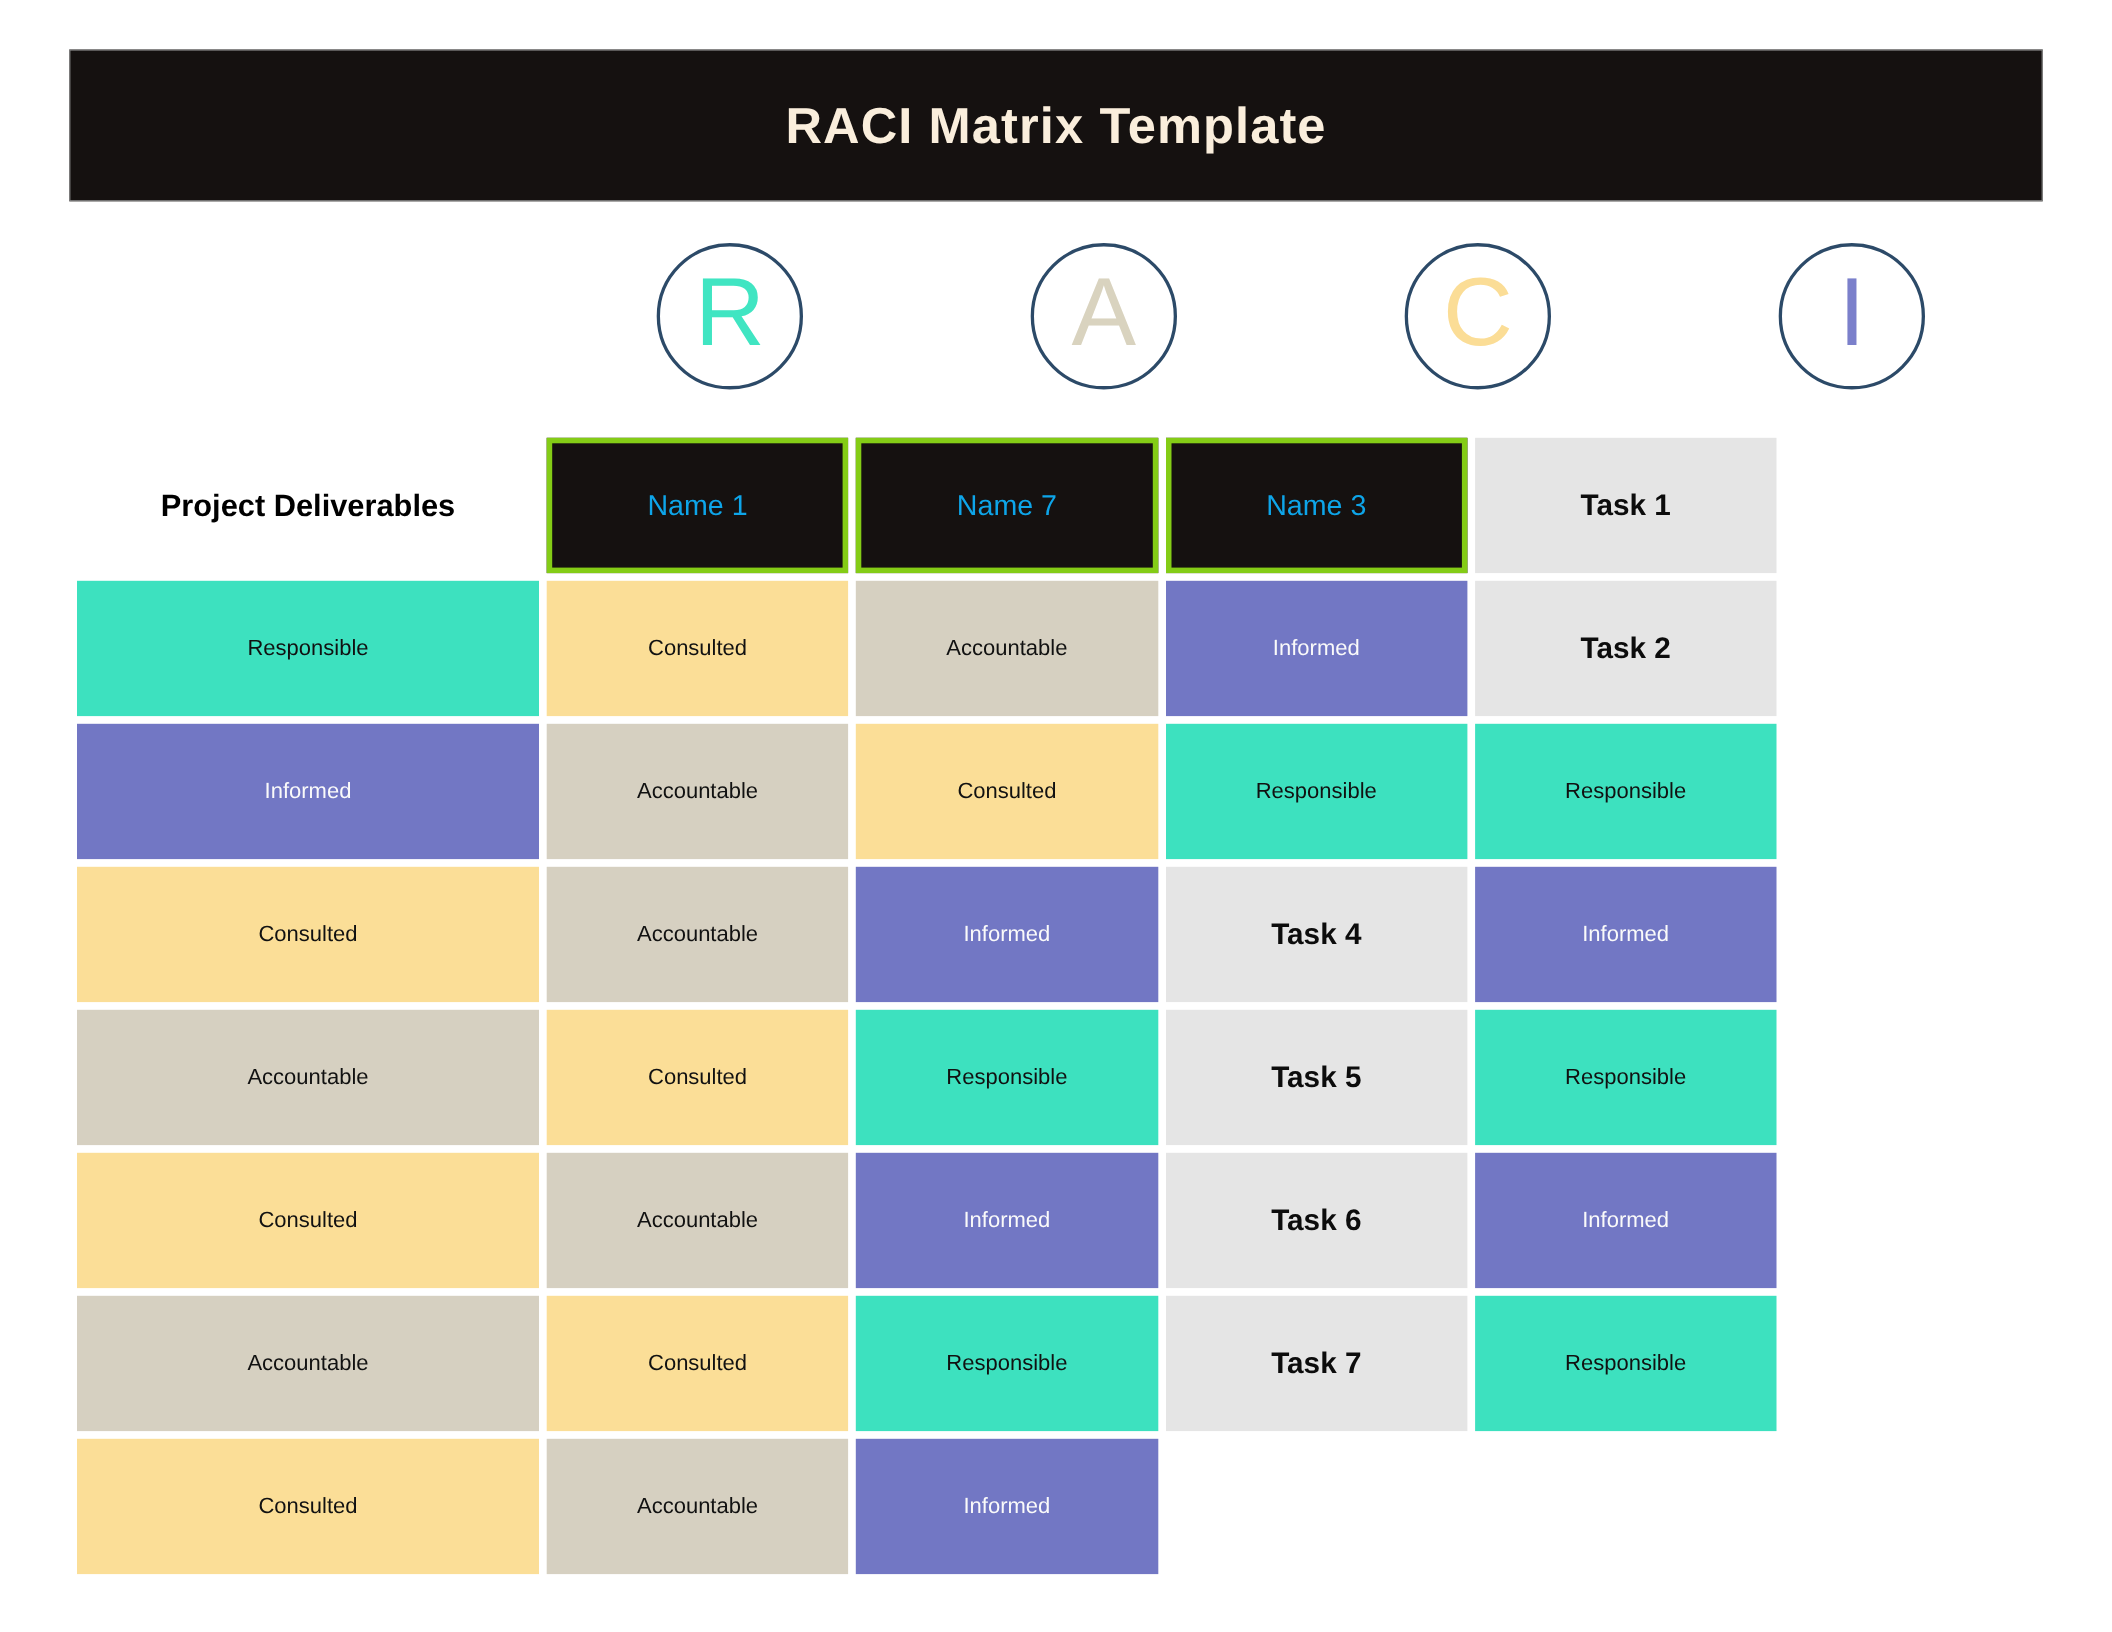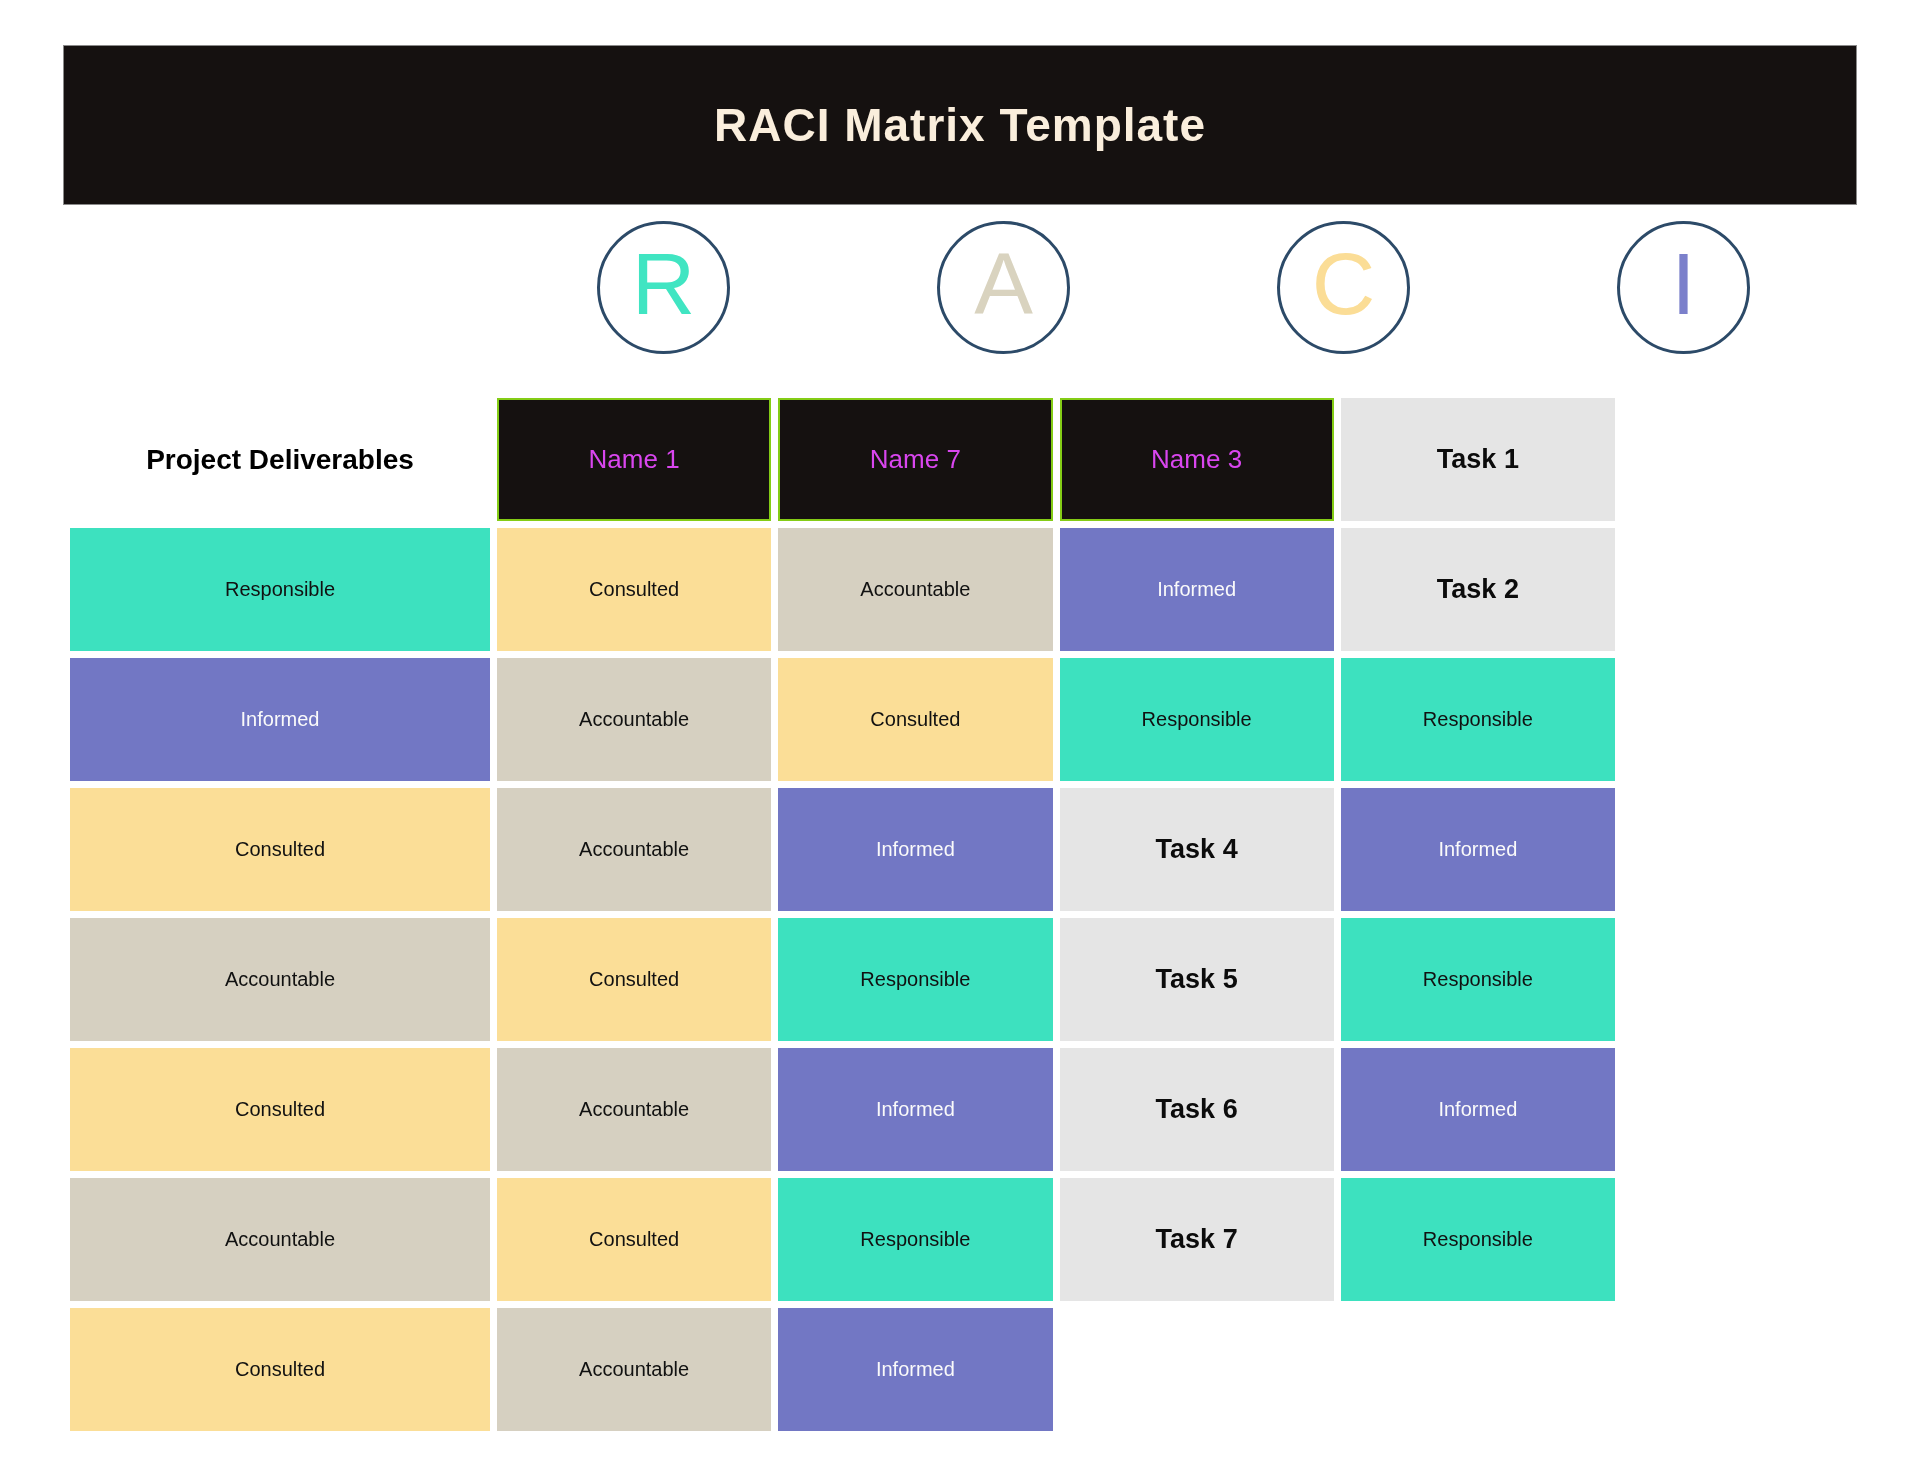--- a/index.html
+++ b/index.html
@@ -13,21 +13,21 @@
     width: 1920px;
     height: 1484px;
     background: #ffffff;
     overflow: hidden;
   }
   .title-bar {
     position: absolute;
     left: 63px;
     top: 45px;
     width: 1794px;
-    height: 160px;
+    height: 138px;
     background: #151110;
     border: 1px solid #8a8a8a;
     box-sizing: border-box;
     display: flex;
     align-items: center;
     justify-content: center;
   }
   .title-bar h1 {
     margin: 0;
     color: #faeedc;
@@ -85,22 +85,22 @@
     text-align: center;
   }
   .corner-cell {
     background: #ffffff;
     color: #000000;
     font-weight: bold;
     font-size: 28px;
   }
   .col-header {
     background: #151110;
-    border: 2px solid #84cc16;
-    color: #d946ef;
+    border: 5px solid #84cc16;
+    color: #0ea5e9;
     font-size: 26px;
   }
   .task-cell {
     background: #e5e5e5;
     color: #0c0c0c;
     font-weight: bold;
     font-size: 27px;
   }
   .role-cell {
     font-size: 20px;

